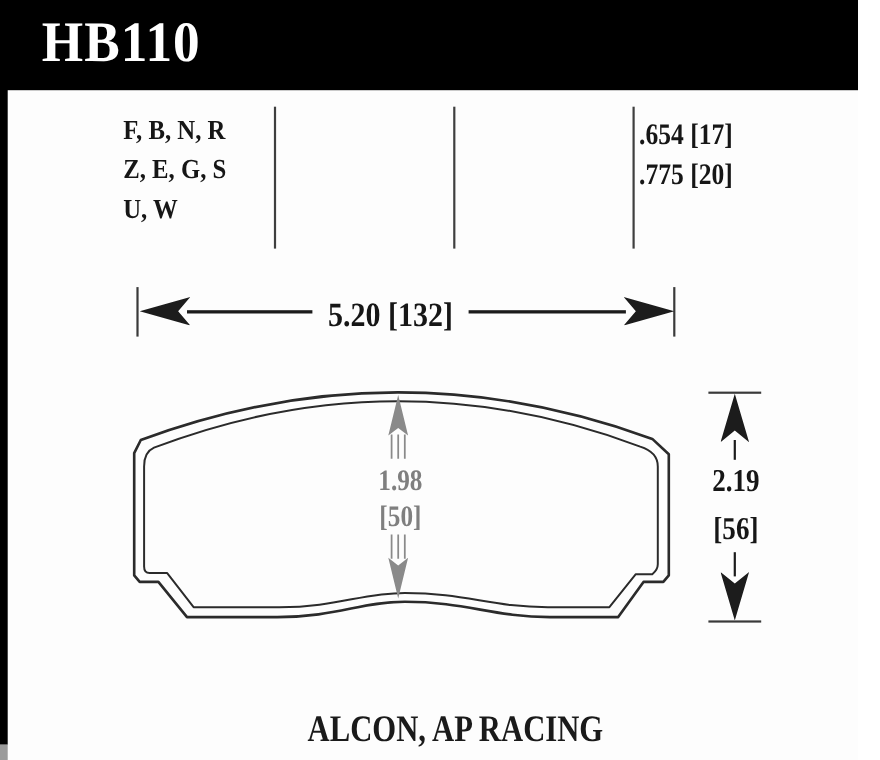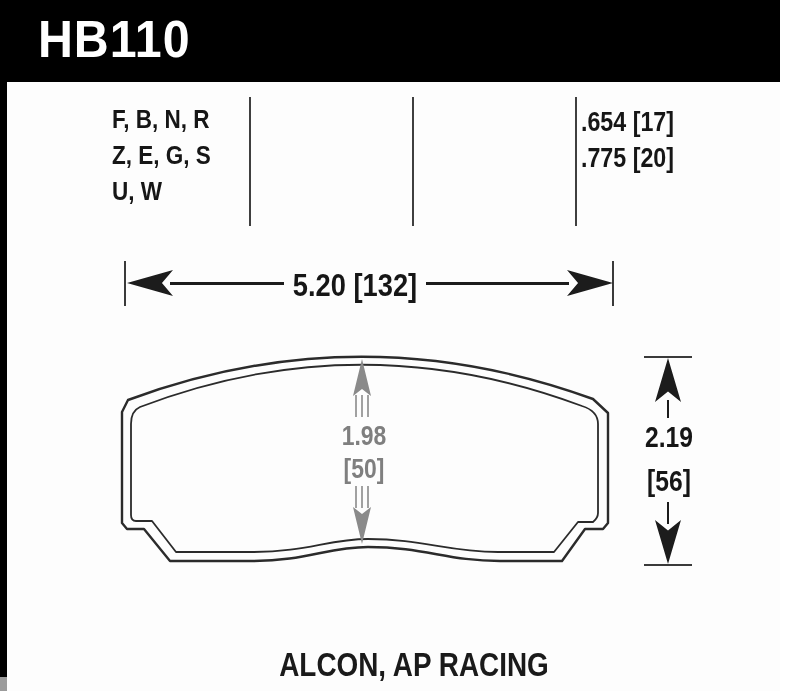--- a/index.html
+++ b/index.html
@@ -1,18 +1,18 @@
 <!DOCTYPE html>
 <html><head>
 <meta charset="utf-8">
 <style>
   html,body{margin:0;padding:0;background:#ffffff;}
   #canvas{
     position:relative;width:780px;height:691px;background:#fdfdfd;
-    font-family:Liberation Sans, sans-serif;overflow:hidden;
+    font-family:Liberation Serif, serif;overflow:hidden;
   }
   .abs{position:absolute;}
   
   .header-bar{left:0;top:0;width:800px;height:82px;background:#000000;}
   .part-number{
     left:38px;top:11px;color:#ffffff;font-size:52px;font-weight:bold;
     letter-spacing:1px;transform:scaleX(0.93);transform-origin:left top;
     white-space:nowrap;line-height:56px;
   }
   .left-strip{left:0;top:0;width:7px;height:677px;background:#000000;}

